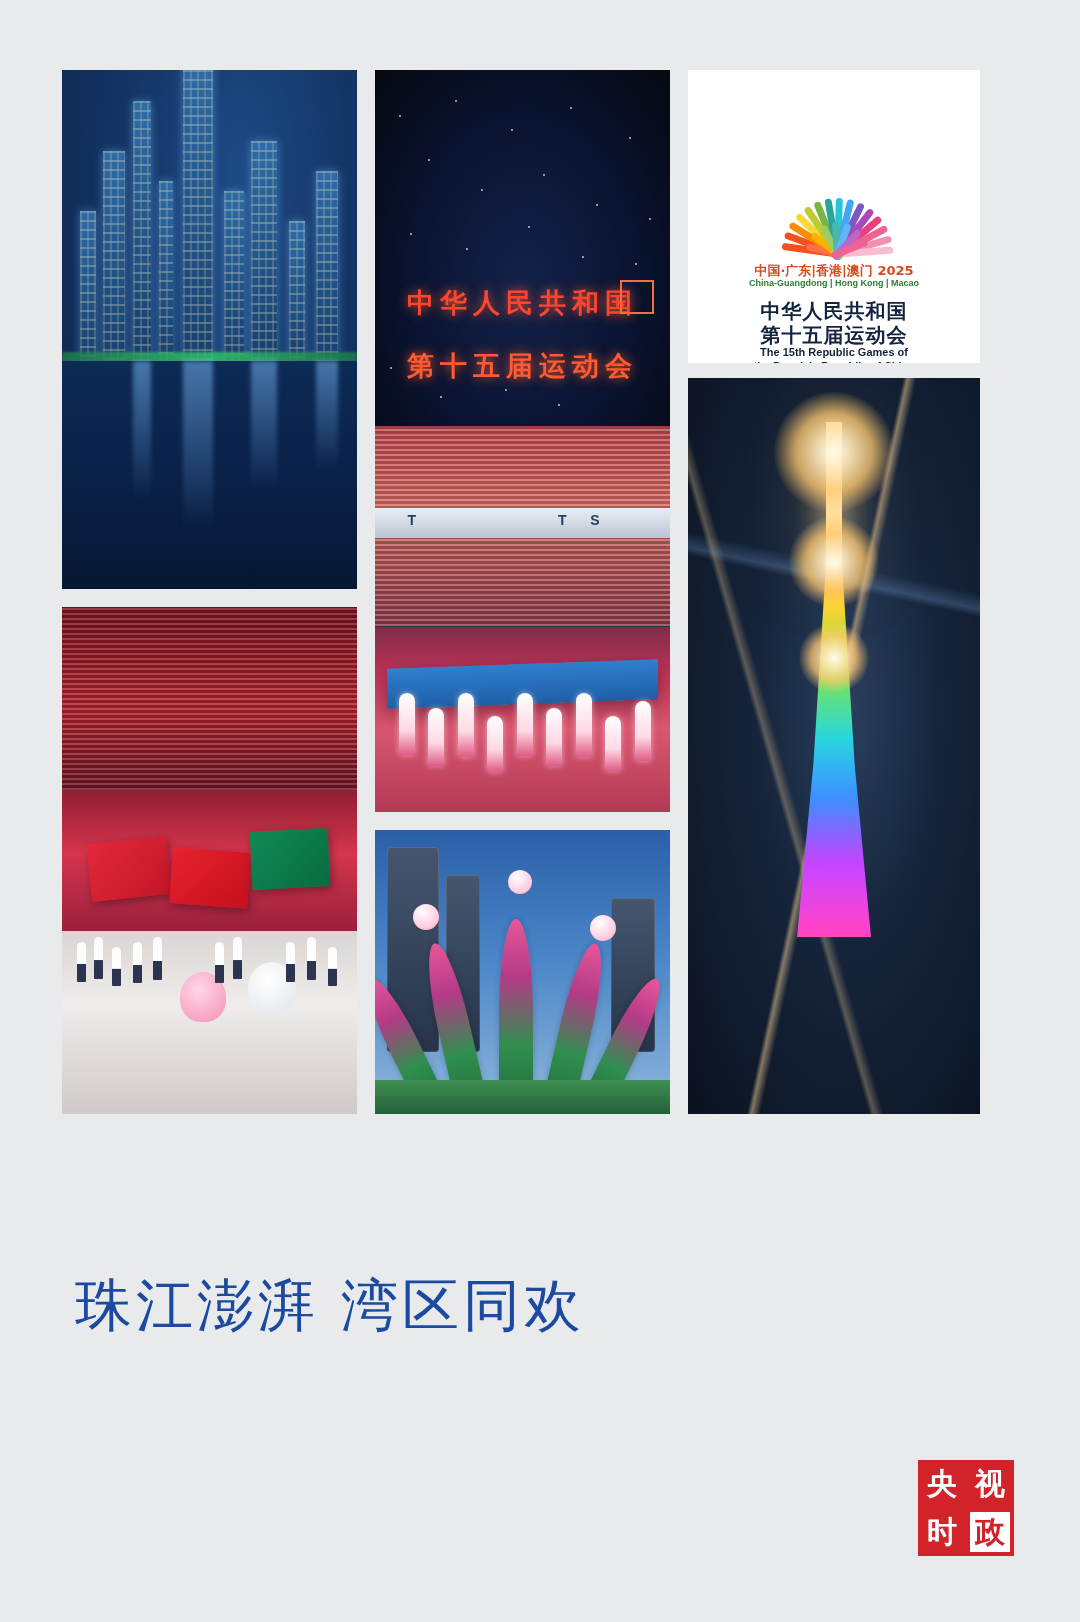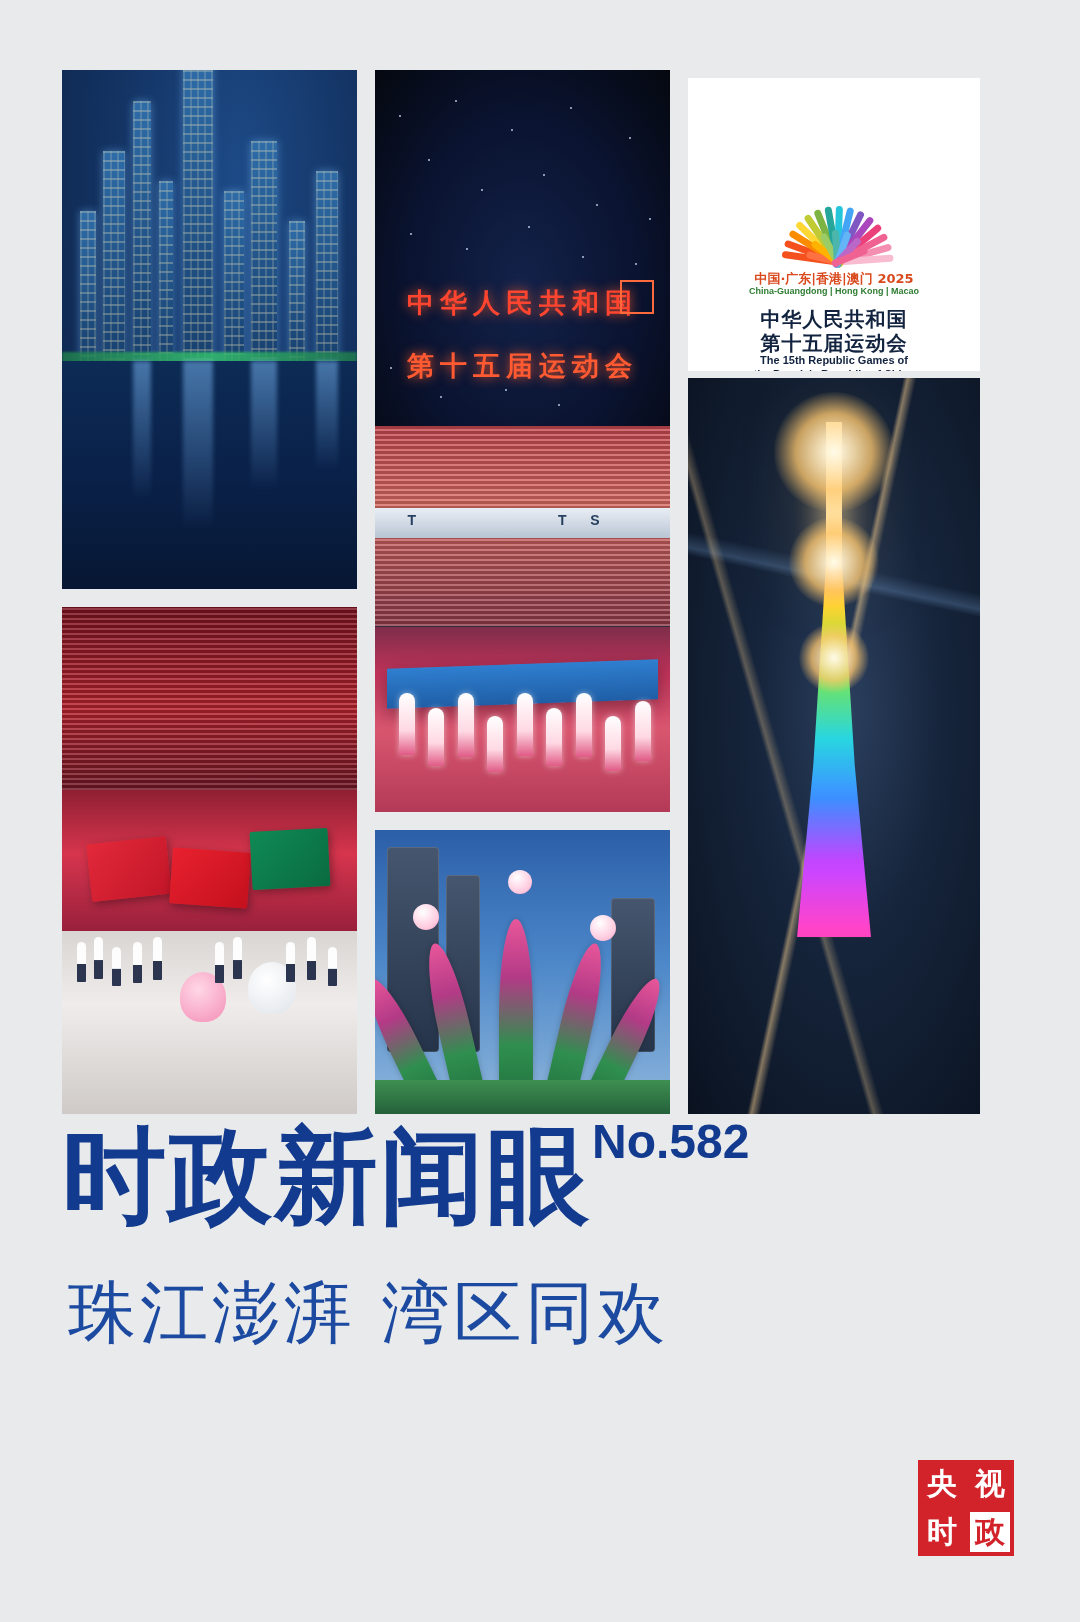--- a/index.html
+++ b/index.html
@@ -117,21 +117,21 @@
     transform: skewY(-2deg);
     box-shadow: 0 6px 18px rgba(0,0,0,.35);
   }
   .performer {
     position: absolute; width: 16px; border-radius: 8px 8px 2px 2px;
     background: linear-gradient(180deg,#fff 0%, #ffd9e4 60%, #e05a86 100%);
     box-shadow: 0 0 6px rgba(255,255,255,.5);
   }
 
   
-  .t-emblem { left: 626px; top: 8px; width: 292px; height: 293px; background: #fff; }
+  .t-emblem { left: 626px; top: 0; width: 292px; height: 293px; background: #fff; }
   .em-burst {
     position: absolute; left: 50%; top: 72px; transform: translateX(-50%);
     width: 160px; height: 112px;
   }
   .ray {
     position: absolute; left: 50%; bottom: 0; width: 7px; height: 56px;
     border-radius: 4px; transform-origin: 50% 100%;
   }
   .em-line1 {
     position: absolute; left: 50%; transform: translateX(-50%);
@@ -265,24 +265,24 @@
   .title-no {
     font-family: "Liberation Sans", sans-serif;
     font-weight: 700;
     font-size: 48px;
     vertical-align: top;
     position: relative;
     top: -6px;
     letter-spacing: 0;
   }
   .title-sub {
-    position: absolute; left: 68px; top: 1268px;
+    position: absolute; left: 75px; top: 1268px;
     font-family: "DejaVu Sans", sans-serif;
     font-weight: 500;
-    font-size: 68px;
+    font-size: 57px;
     color: #1b4aa0;
     letter-spacing: 4px;
     white-space: nowrap;
   }
 
   
   .logo {
     position: absolute; right: 66px; bottom: 66px;
     width: 96px; height: 96px;
     background: #d2232a;
@@ -462,23 +462,20 @@
 
       <div class="fl-ball" style="left:13%;top:26%;width:26px;height:26px;"></div>
       <div class="fl-ball" style="left:45%;top:14%;width:24px;height:24px;"></div>
       <div class="fl-ball" style="left:73%;top:30%;width:26px;height:26px;"></div>
 
       <div class="fl-grass"></div>
     </div>
 
   </div>
 
-  <div class="title-main">
-    <span>时政新闻眼</span><span class="title-no">No.582</span>
-  </div>
 
   <div class="title-sub">珠江澎湃 湾区同欢</div>
 
   <div class="logo">
     <span>央</span>
     <span>视</span>
     <span>时</span>
     <span class="inv">政</span>
   </div>
 

